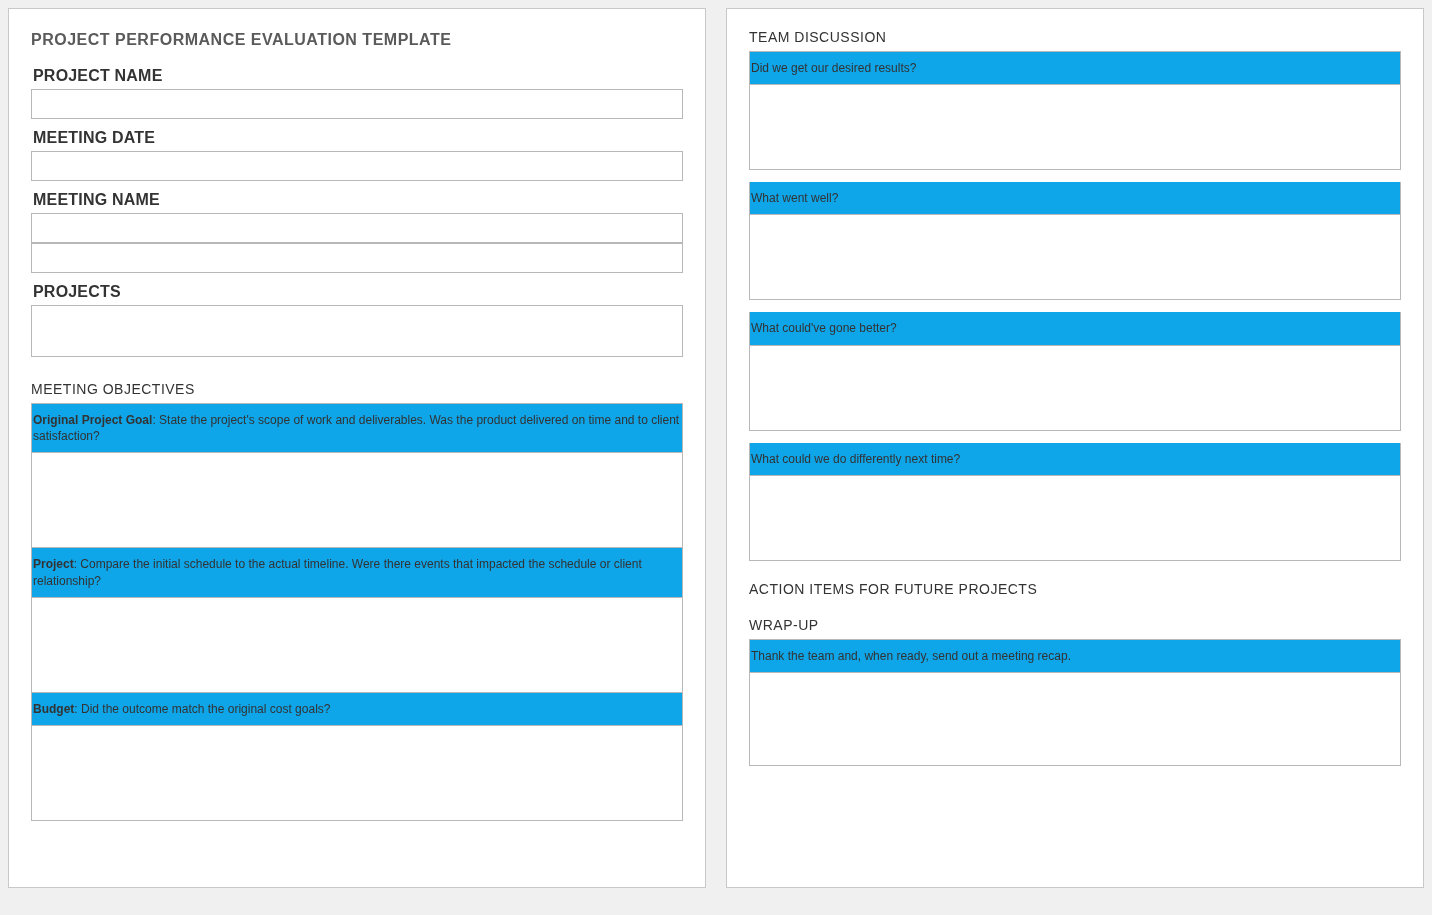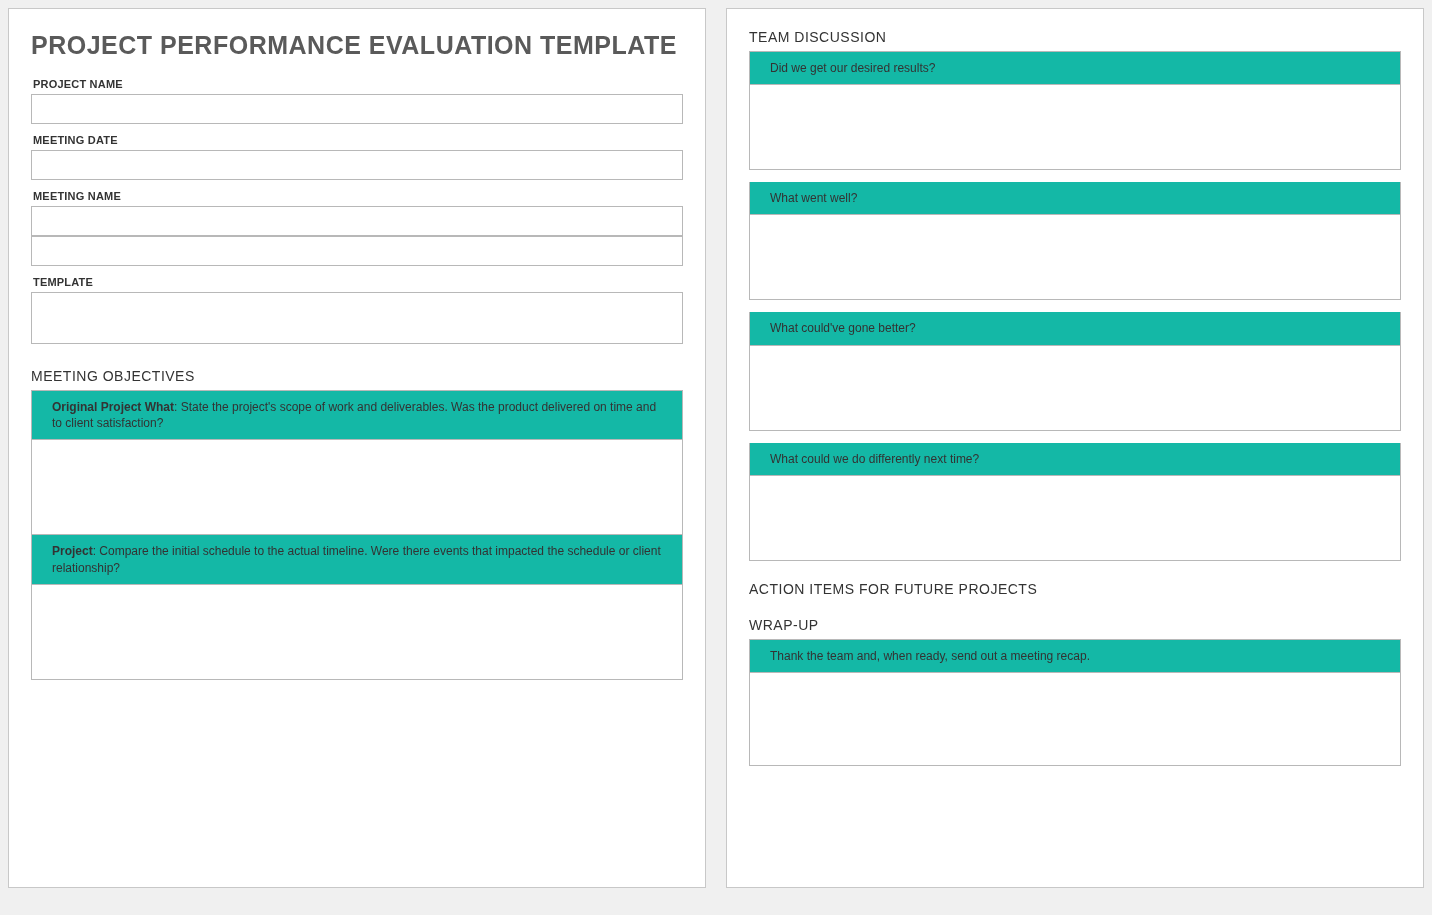--- a/index.html
+++ b/index.html
@@ -13,28 +13,28 @@
     gap: 20px;
   }
   .page {
     background: #fff;
     border: 1px solid #c8c8c8;
     padding: 18px 22px 22px 22px;
     flex: 1;
     min-height: 880px;
   }
   .page-left .title {
-    font-size: 25px;
+    font-size: 16px;
     font-weight: bold;
     color: #5a5a5a;
     letter-spacing: 0.5px;
     margin: 4px 0 18px 0;
   }
   .field-label {
-    font-size: 11px;
+    font-size: 16px;
     font-weight: bold;
     color: #333;
     margin: 10px 0 4px 2px;
     letter-spacing: 0.2px;
   }
   .field-input {
     width: 100%;
     border: 1px solid #b8b8b8;
     background: #fff;
     font-family: inherit;
@@ -51,24 +51,24 @@
     margin: 20px 0 6px 0;
     font-weight: normal;
   }
   .block {
     border: 1px solid #b8b8b8;
     margin-bottom: 0;
   }
   .block + .block { border-top: none; }
   .group { margin-bottom: 0; }
   .prompt {
-    background: #14b8a6;
+    background: #0ea5e9;
     border-bottom: 1px solid #b8b8b8;
     font-size: 12px;
-    padding: 8px 20px;
+    padding: 8px 1px;
     line-height: 1.35;
     color: #333;
   }
   .prompt .lead { font-weight: bold; }
   .response {
     background: #fff;
     font-family: inherit;
     font-size: 12px;
     padding: 6px 8px;
     border: none;
@@ -92,34 +92,40 @@
   <input class="field-input single" value="" style="">
 
   <div class="field-label">MEETING DATE</div>
   <input class="field-input single" value="" style="">
 
   <div class="field-label">MEETING NAME</div>
   <input class="field-input single" value="" style="">
 
   <input class="field-input single" value="" style="">
 
-  <div class="field-label">TEMPLATE</div>
+  <div class="field-label">PROJECTS</div>
   <textarea class="field-input multi" style=""></textarea>
 
   <div class="section-heading">MEETING OBJECTIVES</div>
   <div class="group">
     <div class="block">
       <div class="prompt">
-        <span class="lead">Original Project What</span><span>: State the project's scope of work and deliverables. Was the product delivered on time and to client satisfaction?</span>
+        <span class="lead">Original Project Goal</span><span>: State the project's scope of work and deliverables. Was the product delivered on time and to client satisfaction?</span>
       </div>
       <textarea class="response resp-tall" style=""></textarea>
     </div>
     <div class="block">
       <div class="prompt">
         <span class="lead">Project</span><span>: Compare the initial schedule to the actual timeline. Were there events that impacted the schedule or client relationship?</span>
+      </div>
+      <textarea class="response resp-tall" style=""></textarea>
+    </div>
+    <div class="block">
+      <div class="prompt">
+        <span class="lead">Budget</span><span>: Did the outcome match the original cost goals?</span>
       </div>
       <textarea class="response resp-tall" style=""></textarea>
     </div>
   </div>
 </div>
 
 <div class="page page-right">
 
   <div class="section-heading">TEAM DISCUSSION</div>
   <div class="block right-block">

